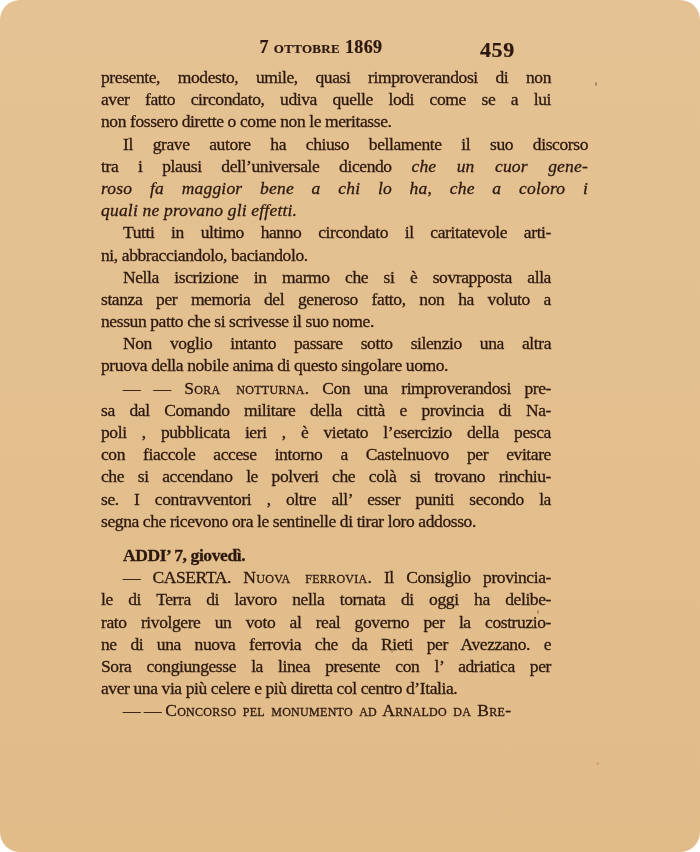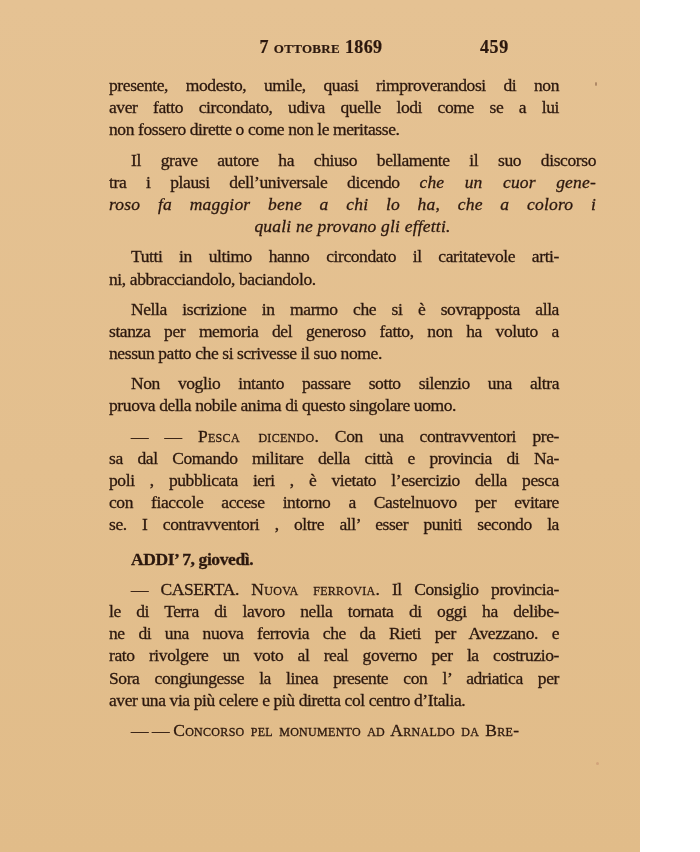--- a/index.html
+++ b/index.html
@@ -1,47 +1,48 @@
 <!DOCTYPE html>
 <html><head>
 <meta charset="utf-8">
 <style>
   html,body { margin:0; padding:0; }
   .page {
     position:relative;
-    width:640px; height:852px;
+    width:700px; height:852px;
     background:linear-gradient(180deg, #e5c293 0%, #e3bf8e 55%, #e1bc89 100%);
     font-family:"Liberation Serif","DejaVu Serif",serif;
     color:#2c180e;
     overflow:hidden;
+    border-radius:20px;
   }
   .header-date {
     position:absolute; top:37px; left:321px; transform:translateX(-50%);
     font-size:18px; font-weight:bold; white-space:nowrap;
     -webkit-text-stroke:0.2px currentColor; letter-spacing:0.4px;
   }
   .page-number {
     position:absolute; top:37px; left:480px;
-    font-size:18px; font-weight:bold;
+    font-size:22px; font-weight:bold;
     -webkit-text-stroke:0.2px currentColor; letter-spacing:0.6px;text-align:center;
   }
   .text-block {
     position:absolute; left:101px; top:66px; width:460px;
     font-size:17.5px; letter-spacing:-0.4px;
     -webkit-text-stroke:0.3px currentColor;
   }
-  .para { margin:8px; }
+  .para { margin:0; }
   .para.gap { margin-top:12px;font-weight:bold; }
   .line {
     height:22.2px; line-height:22.2px; width:450px;
     text-align:left; overflow:visible; white-space:normal;
   }
   .line.fill { text-align:justify; text-align-last:justify; }
   .line.indent { text-indent:22px; }
-  .para[data-idx="1"] .line { width:487px;text-align:center; }
+  .para[data-idx="1"] .line { width:487px; }
   .seg-i { font-style:italic; letter-spacing:0.2px; }
   .seg-sc { font-variant:small-caps; letter-spacing:0.3px; word-spacing:1.5px; }
   .speck { position:absolute; background:#7a513a; border-radius:50%; }
   .speck.s1 { left:595px; top:82px;  width:2px; height:4px; opacity:.55; }
   .speck.s2 { left:537px; top:610px; width:2px; height:4px; opacity:.5; }
   .speck.s3 { left:391px; top:651px; width:2px; height:2px; opacity:.4; }
   .speck.s4 { left:596px; top:762px; width:3px; height:3px; opacity:.3; background:#b06a55; }
 </style>
 </head>
 <body>
@@ -69,34 +70,36 @@
       <div class="para" data-idx="4">
         <div class="line fill indent"><span>Nella iscrizione in marmo che si è sovrapposta alla</span></div>
         <div class="line fill"><span>stanza per memoria del generoso fatto, non ha voluto a</span></div>
         <div class="line"><span>nessun patto che si scrivesse il suo nome.</span></div>
       </div>
       <div class="para" data-idx="3">
         <div class="line fill indent"><span>Non voglio intanto passare sotto silenzio una altra</span></div>
         <div class="line"><span>pruova della nobile anima di questo singolare uomo.</span></div>
       </div>
       <div class="para" data-idx="5">
-        <div class="line fill indent"><span>— — </span><span class="seg-sc">Pesca dicendo</span><span>. Con una contravventori pre-</span></div>
+        <div class="line fill indent"><span>— — </span><span class="seg-sc">Sora notturna</span><span>. Con una rimproverandosi pre-</span></div>
         <div class="line fill"><span>sa dal Comando militare della città e provincia di Na-</span></div>
         <div class="line fill"><span>poli , pubblicata ieri , è vietato l’esercizio della pesca</span></div>
         <div class="line fill"><span>con fiaccole accese intorno a Castelnuovo per evitare</span></div>
+        <div class="line fill"><span>che si accendano le polveri che colà si trovano rinchiu-</span></div>
         <div class="line fill"><span>se. I contravventori , oltre all’ esser puniti secondo la</span></div>
+        <div class="line"><span>segna che ricevono ora le sentinelle di tirar loro addosso.</span></div>
       </div>
       <div class="para gap" data-idx="6">
         <div class="line indent"><span>ADDI’ 7, giovedì.</span></div>
       </div>
       <div class="para" data-idx="7">
         <div class="line fill indent"><span>— CASERTA. </span><span class="seg-sc">Nuova ferrovia</span><span>. Il Consiglio provincia-</span></div>
         <div class="line fill"><span>le di Terra di lavoro nella tornata di oggi ha delibe-</span></div>
+        <div class="line fill"><span>rato rivolgere un voto al real governo per la costruzio-</span></div>
         <div class="line fill"><span>ne di una nuova ferrovia che da Rieti per Avezzano. e</span></div>
-        <div class="line fill"><span>rato rivolgere un voto al real governo per la costruzio-</span></div>
         <div class="line fill"><span>Sora congiungesse la linea presente con l’ adriatica per</span></div>
         <div class="line"><span>aver una via più celere e più diretta col centro d’Italia.</span></div>
       </div>
       <div class="para" data-idx="8">
         <div class="line indent"><span>— — </span><span class="seg-sc">Concorso pel monumento ad Arnaldo da Bre-</span></div>
       </div>
     </div>
 
   <div class="speck s1"></div>
   <div class="speck s2"></div>

